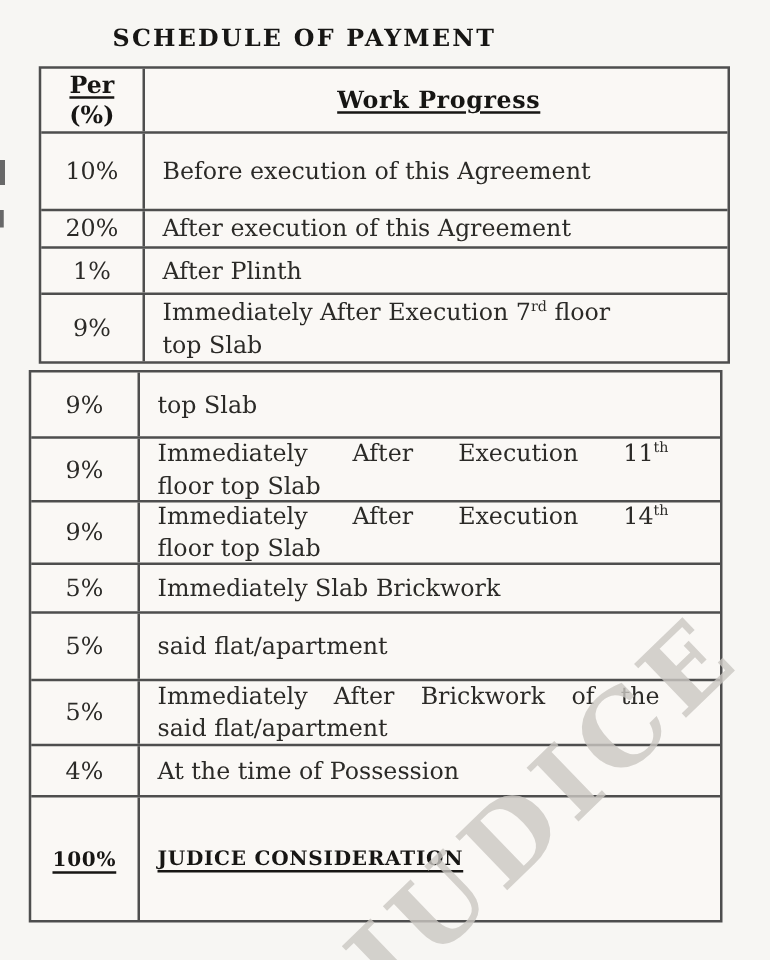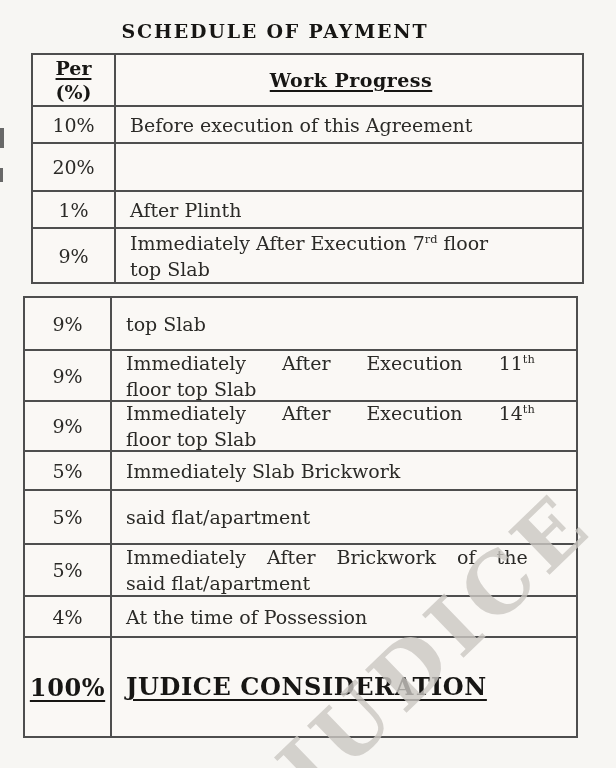--- a/index.html
+++ b/index.html
@@ -15,21 +15,20 @@
     position:relative;
     width:616px;height:768px;
     background:var(--paper);
     overflow:hidden;
     font-family:"DejaVu Serif","Liberation Serif",serif;
     color:var(--ink);
   }
   .doc-title{
     position:absolute;
     top:20px;left:90px;width:370px;
-    text-align:center;
     font-size:19px;font-weight:700;
     letter-spacing:1.8px;
     color:var(--ink-bold);
     white-space:nowrap;
   }
   .ptable{
     position:absolute;
     border:2px solid var(--border);
     background:rgba(252,251,249,0.45);
   }
@@ -86,21 +85,21 @@
     text-decoration:underline;
     text-decoration-thickness:2px;
     text-underline-offset:3px;
     letter-spacing:0.5px;
   }
   
   .total .cell-per,
   .total .cell-desc{
     font-weight:700;
     color:var(--ink-bold);
-    font-size:24px;
+    font-size:16px;
   }
   .total .per-val,
   .total .l1{
     text-decoration:underline;
     text-decoration-thickness:2px;
     text-underline-offset:4px;
     letter-spacing:0.6px;
   }
   .watermark{
     position:absolute;
@@ -133,33 +132,36 @@
     <div class="row hdr" style="height:50px">
       <div class="cell-per">
         <span class="per-top">Per</span>
         <span>(%)</span>
       </div>
       <div class="cell-desc">
         <span class="l1">Work Progress</span>
       </div>
     </div>
 
-    <div class="row" style="height:37px">
+    <div class="row" style="height:62px">
       <div class="cell-per">
           <span class="per-val">10%</span>
         </div>
       <div class="cell-desc">
         <span class="l1"><span>Before execution of this Agreement</span></span>
       </div>
     </div>
 
-    <div class="row" style="height:48px">
+    <div class="row" style="height:30px">
       <div class="cell-per">
           <span class="per-val">20%</span>
         </div>
+      <div class="cell-desc">
+        <span class="l1"><span>After execution of this Agreement</span></span>
+      </div>
     </div>
 
     <div class="row" style="height:37px">
       <div class="cell-per">
           <span class="per-val">1%</span>
         </div>
       <div class="cell-desc">
         <span class="l1"><span>After Plinth</span></span>
       </div>
     </div>

